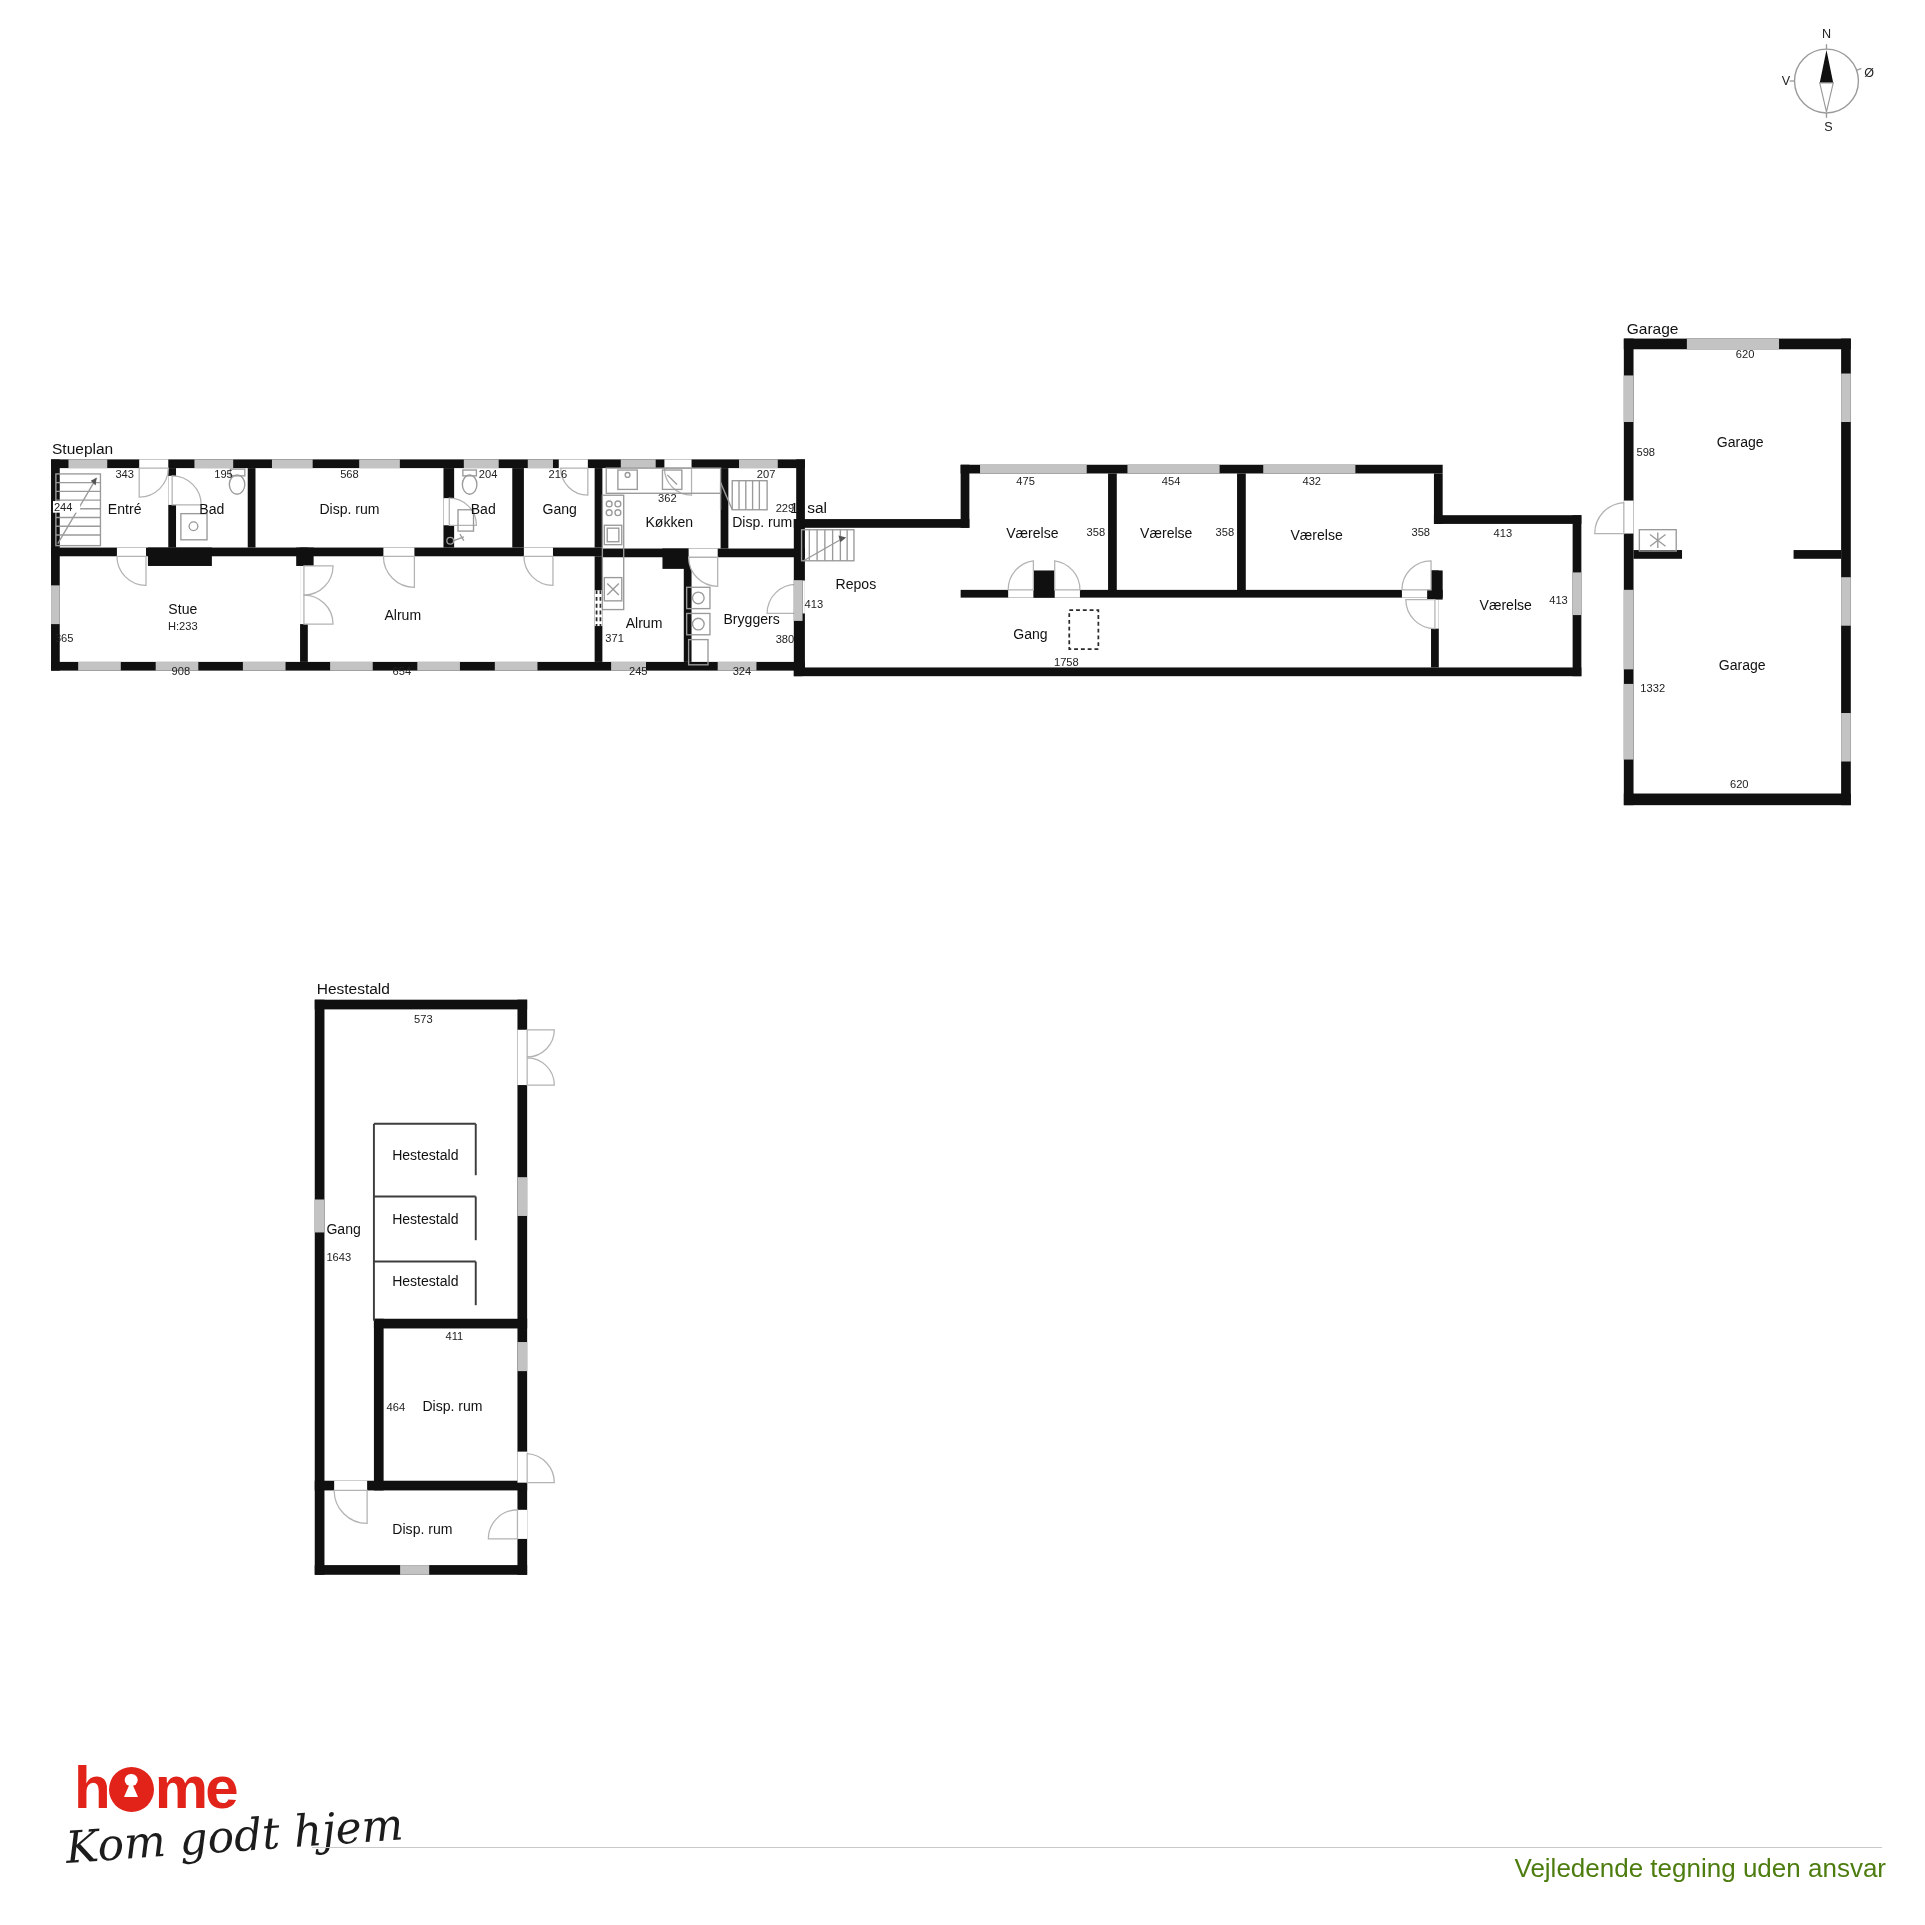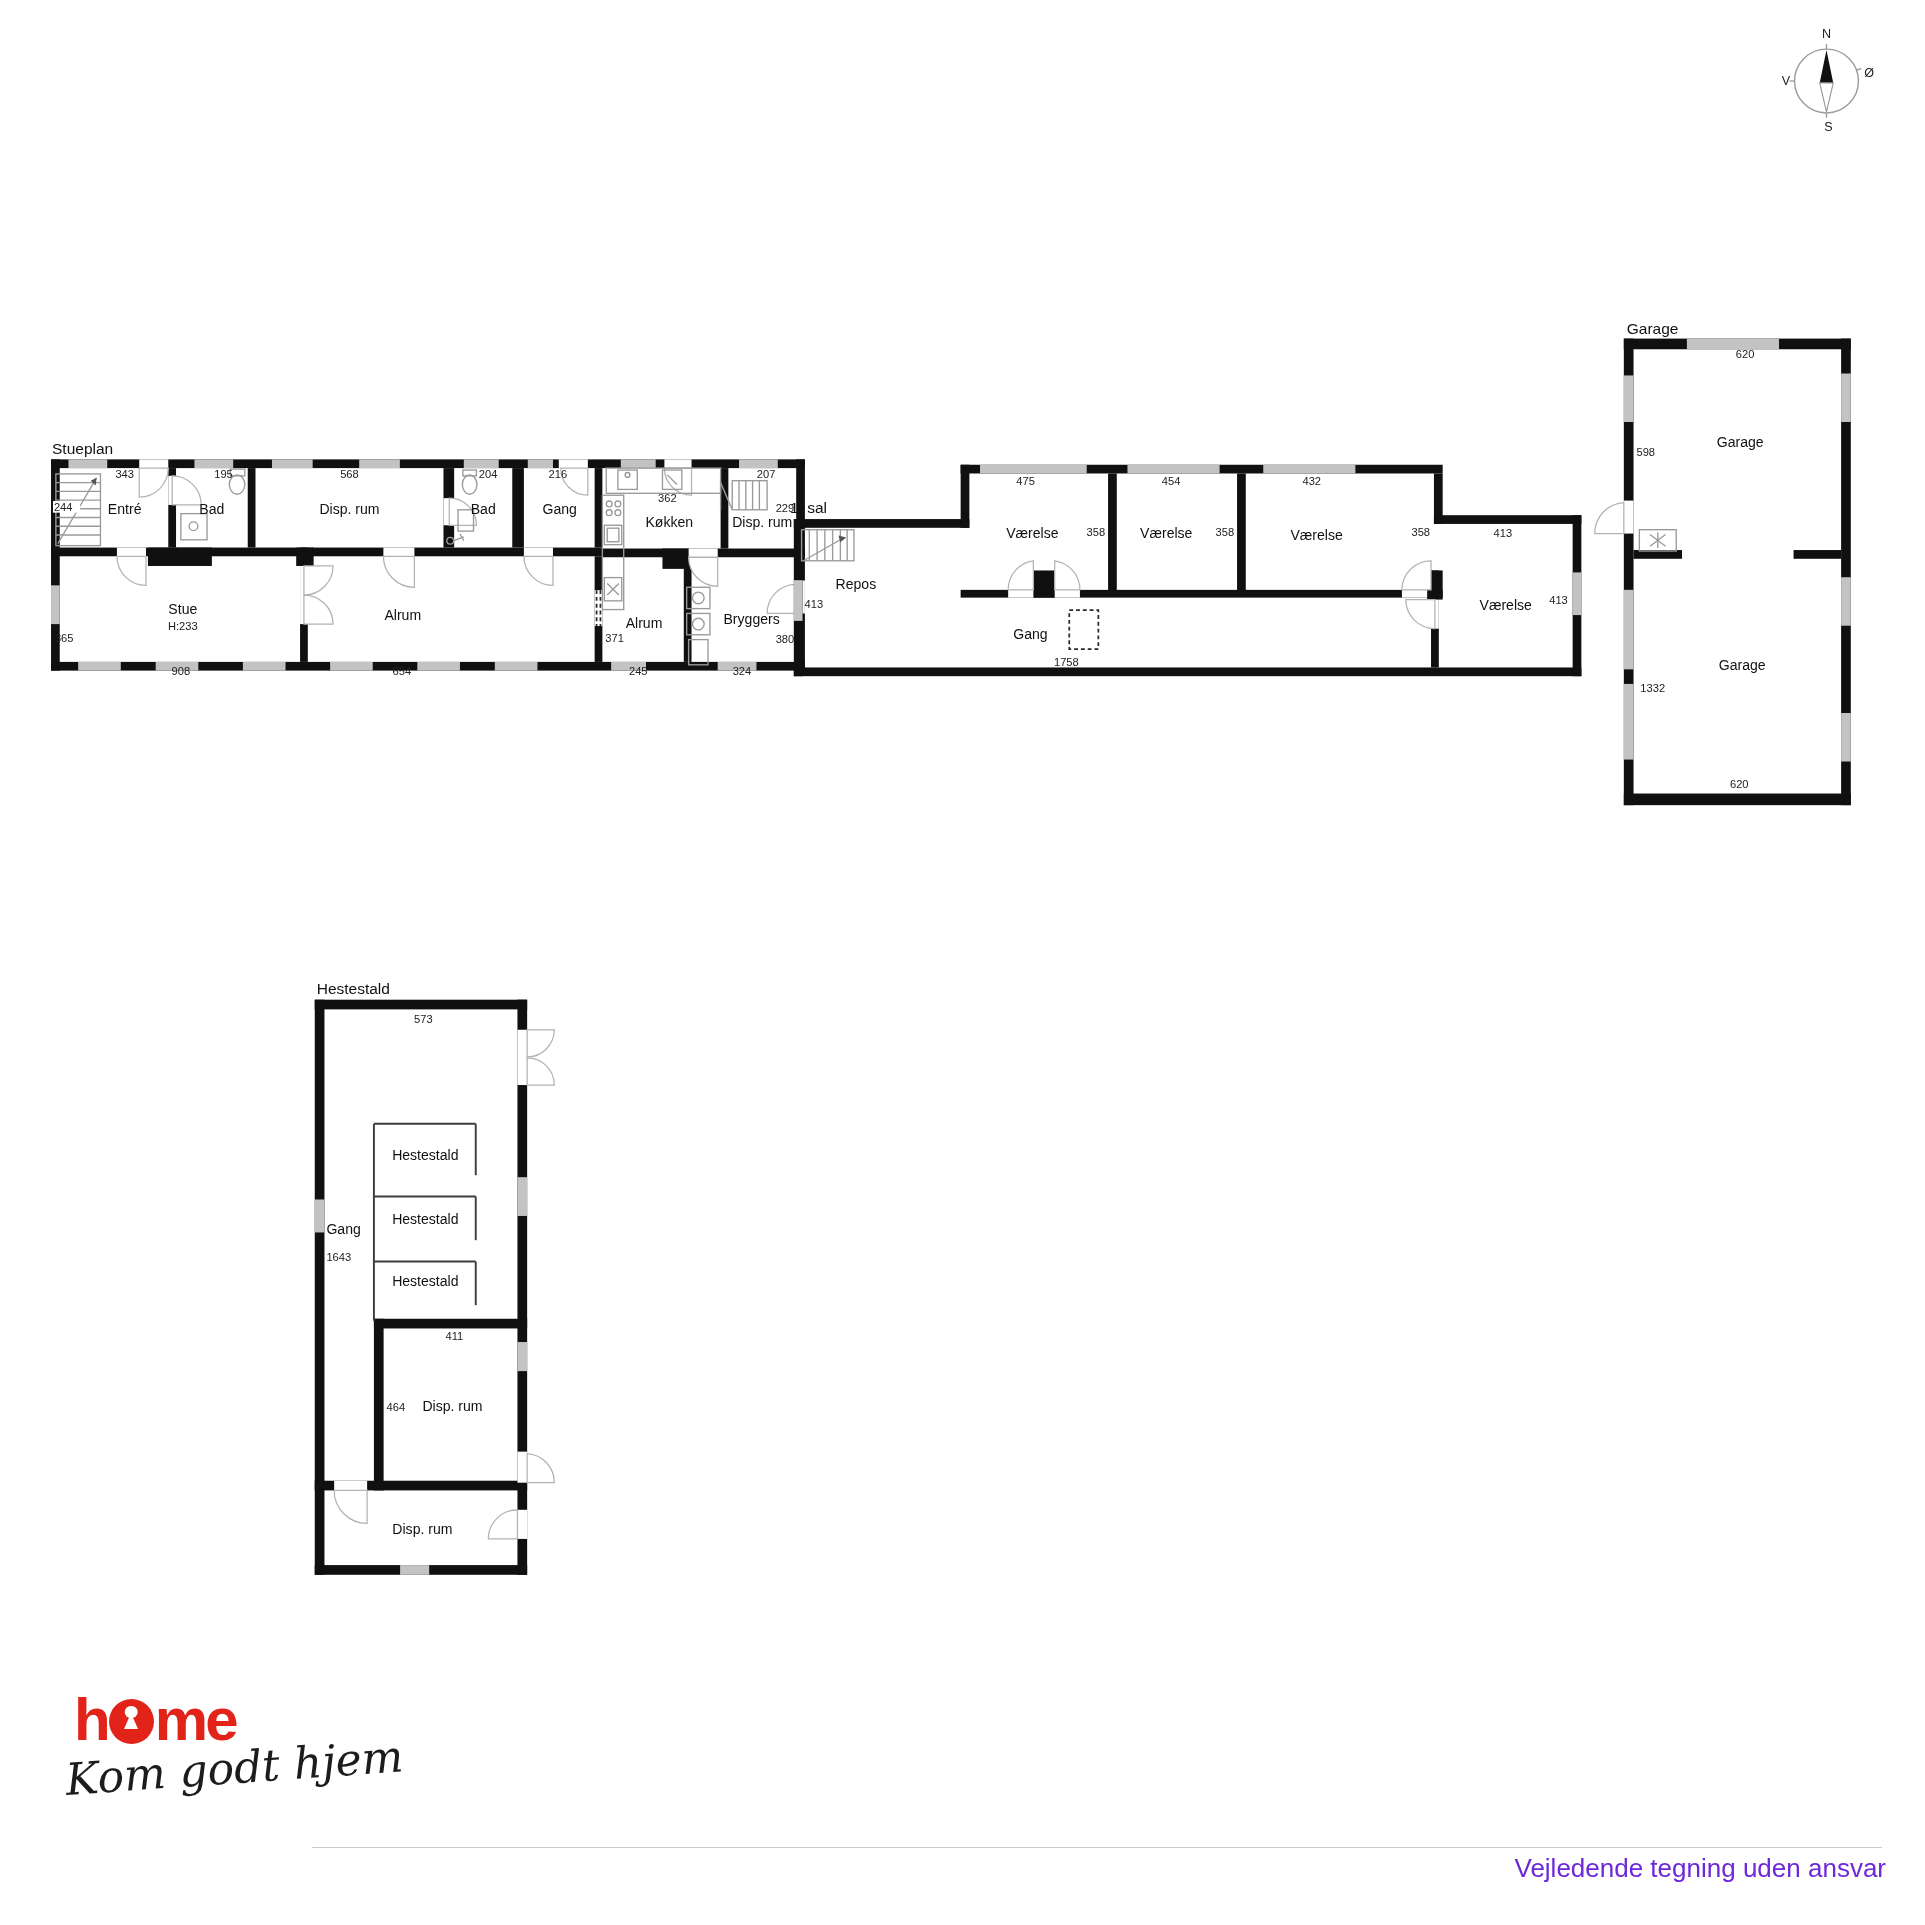--- a/index.html
+++ b/index.html
@@ -10,28 +10,28 @@
   .win{fill:#c3c3c3;}
   .door{fill:#ffffff;stroke:#b3b3b3;stroke-width:1.3;}
   .fx{fill:none;stroke:#9a9a9a;stroke-width:1.4;}
   .thin{stroke:#3d3d3d;stroke-width:2;fill:none;}
   .dash{fill:none;stroke:#2a2a2a;stroke-width:1.8;stroke-dasharray:4 3;}
   .dim{font-size:11.5px;fill:#222;}
   .room{font-size:14.5px;fill:#111;}
   .ptitle{font-size:16px;fill:#111;}
   .cmp{font-size:13px;fill:#222;}
   text{font-family:"Liberation Sans",sans-serif;}
-  .logo{position:absolute;left:74px;top:1690px;}
+  .logo{position:absolute;left:74px;top:1758px;}
   .logo-word{font-weight:bold;font-size:60px;letter-spacing:-2.9px;color:#e2231a;line-height:1;}
   .keyhole{display:inline-block;width:45px;height:45px;background:#e2231a;border-radius:50%;position:relative;margin:0 1px;vertical-align:-3.9px;}
   .kh-circle{position:absolute;left:50%;top:6.8px;transform:translateX(-50%);width:12.6px;height:12.6px;background:#fff;border-radius:50%;}
   .kh-slot{position:absolute;left:50%;top:14.6px;transform:translateX(-50%);width:0;height:0;border-left:7.8px solid transparent;border-right:7.8px solid transparent;border-bottom:16.5px solid #fff;}
   .tagline{font-family:"DejaVu Serif",serif;font-style:italic;font-size:44px;color:#1c1c1c;transform:rotate(-4deg);transform-origin:left top;margin:3.9px 0 0 -9.7px;white-space:nowrap;}
   .rule{position:absolute;left:312px;top:1847px;width:1570px;border-top:1.9px solid #c9c9c9;}
-  .disclaimer{position:absolute;right:39px;top:1853px;font-size:26px;color:#6d28d9;}
+  .disclaimer{position:absolute;right:39px;top:1853px;font-size:26px;color:#4d7c0f;}
 </style>
 </head>
 <body>
 
 <svg class="plan" style="left:1778px;top:21.3px" width="126" height="121" viewBox="0 0 130 125">
   <circle cx="50" cy="62" r="33" fill="none" stroke="#9a9a9a" stroke-width="1.4"></circle>
   <line x1="50" y1="29" x2="50" y2="24" stroke="#9a9a9a" stroke-width="1.4"></line>
   <line x1="50" y1="95" x2="50" y2="100" stroke="#9a9a9a" stroke-width="1.4"></line>
   <line x1="17" y1="62" x2="12" y2="62" stroke="#9a9a9a" stroke-width="1.4"></line>
   <line x1="81" y1="51" x2="86" y2="49" stroke="#9a9a9a" stroke-width="1.4"></line>

